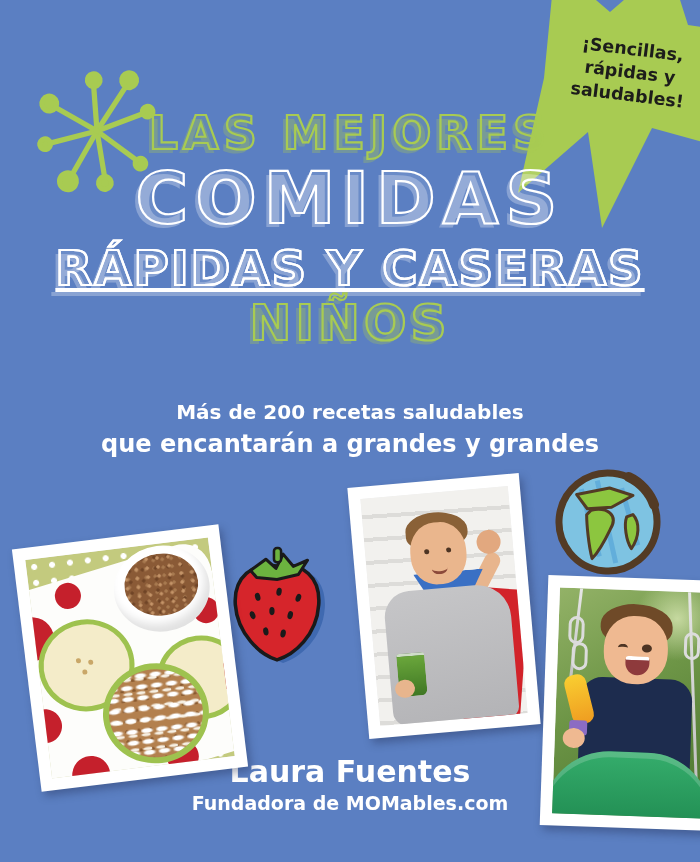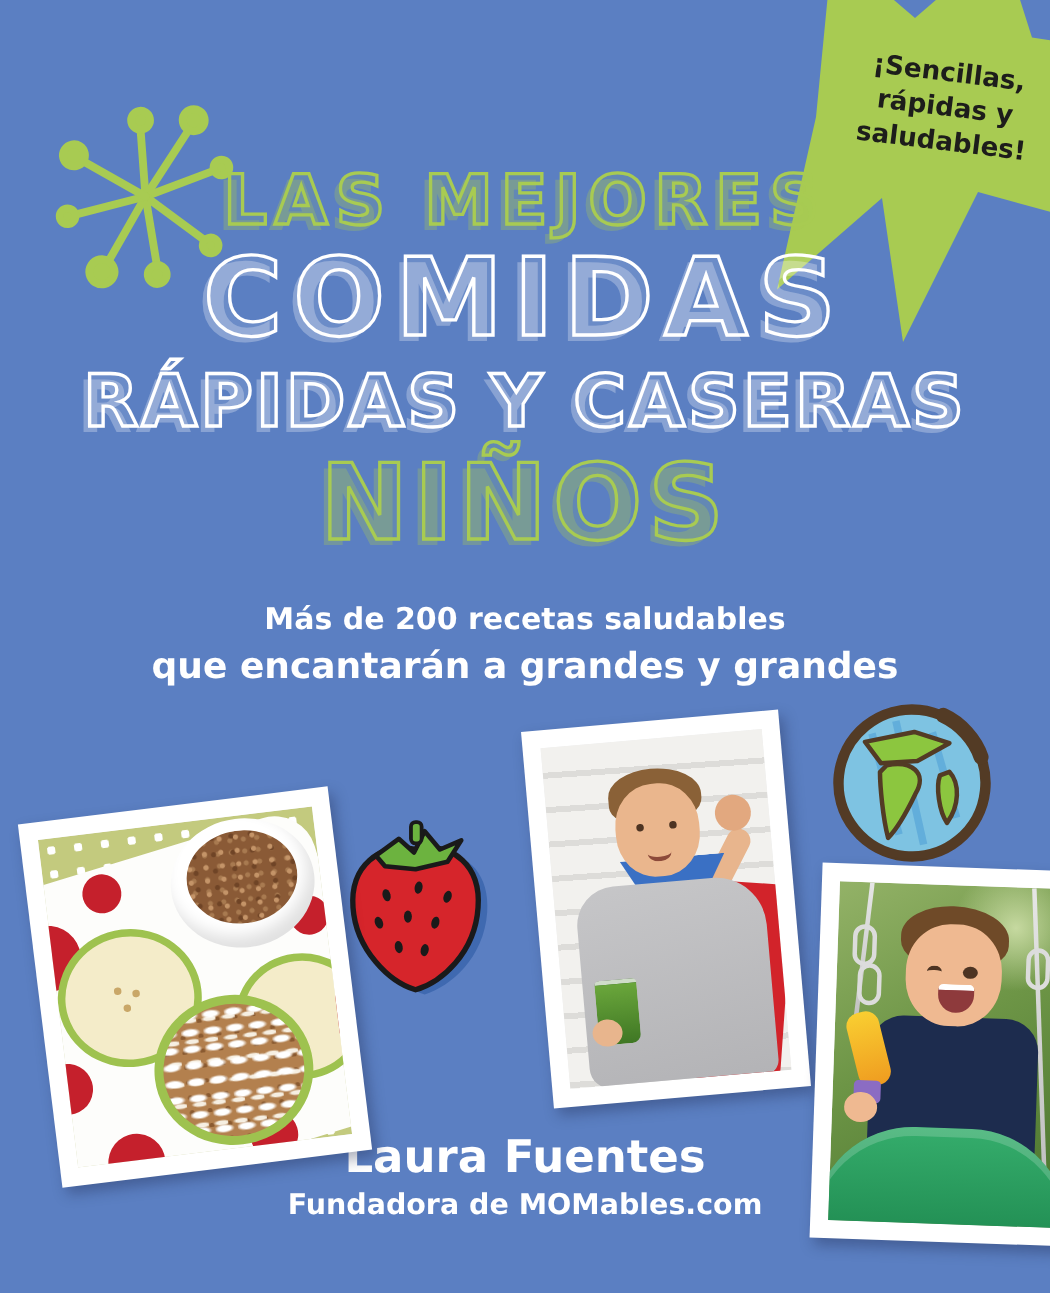--- a/index.html
+++ b/index.html
@@ -9,24 +9,24 @@
 
   
   .sketch{font-weight:700;color:rgba(255,255,255,0.10);
     -webkit-text-stroke:2.2px #ffffff;
     text-shadow:-4px 4px 0 rgba(255,255,255,0.28);
     white-space:nowrap;text-align:center;width:700px;left:0;}
   .sketch.green{color:rgba(168,203,82,0.12);-webkit-text-stroke-color:#a8cb52;
     text-shadow:-4px 4px 0 rgba(168,203,82,0.30);}
   .t1{top:106px;font-size:46px;letter-spacing:5px;}
   .t2{top:156px;font-size:72px;letter-spacing:7px;}
-  .t3{top:240px;font-size:48px;letter-spacing:2px;}
+  .t3{top:240px;font-size:48px;letter-spacing:2px;text-decoration:underline;}
   .t4{top:294px;display:flex;justify-content:center;align-items:baseline;gap:22px;}
   .t4 .small{font-size:42px;letter-spacing:3px;}
-  .t4 .big{font-size:70px;letter-spacing:4px;}
+  .t4 .big{font-size:50px;letter-spacing:4px;}
 
   .hand{color:#fff;font-weight:700;text-align:center;width:700px;left:0;}
   .sub1{top:400px;font-size:20px;}
   .sub2{top:430px;font-size:24px;}
   .author{top:754px;font-size:30px;}
   .tagline{top:792px;font-size:19px;}
 
   
   .badge-text{left:552px;top:38px;width:156px;transform:rotate(7deg);
     text-align:center;font-size:17.5px;line-height:23px;font-weight:700;color:#1d1d1b;}

